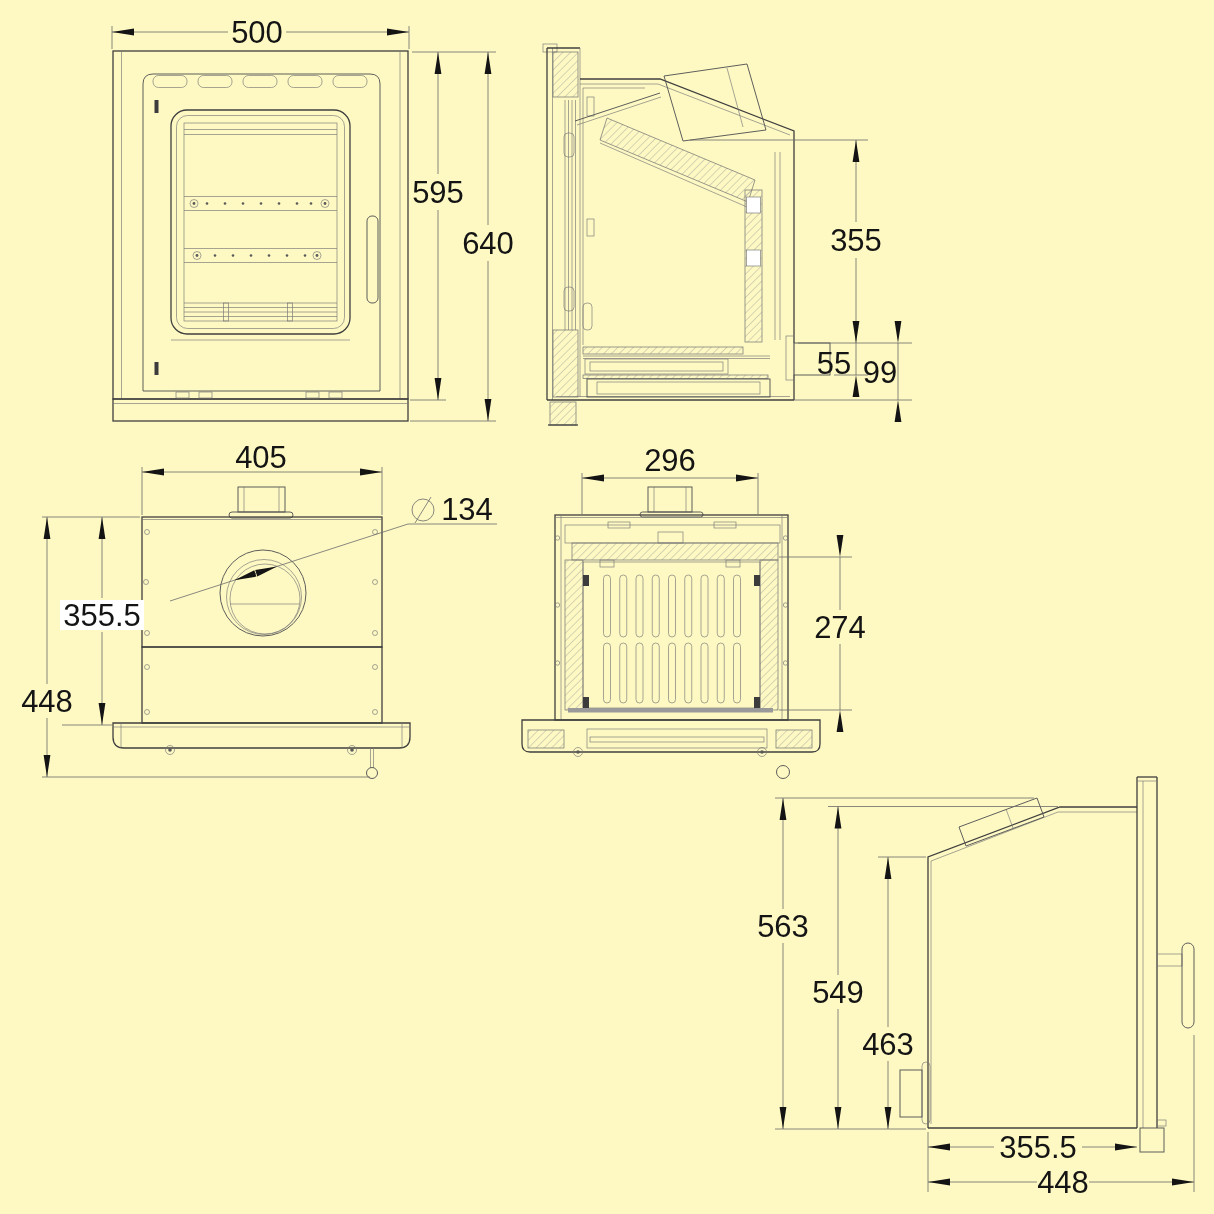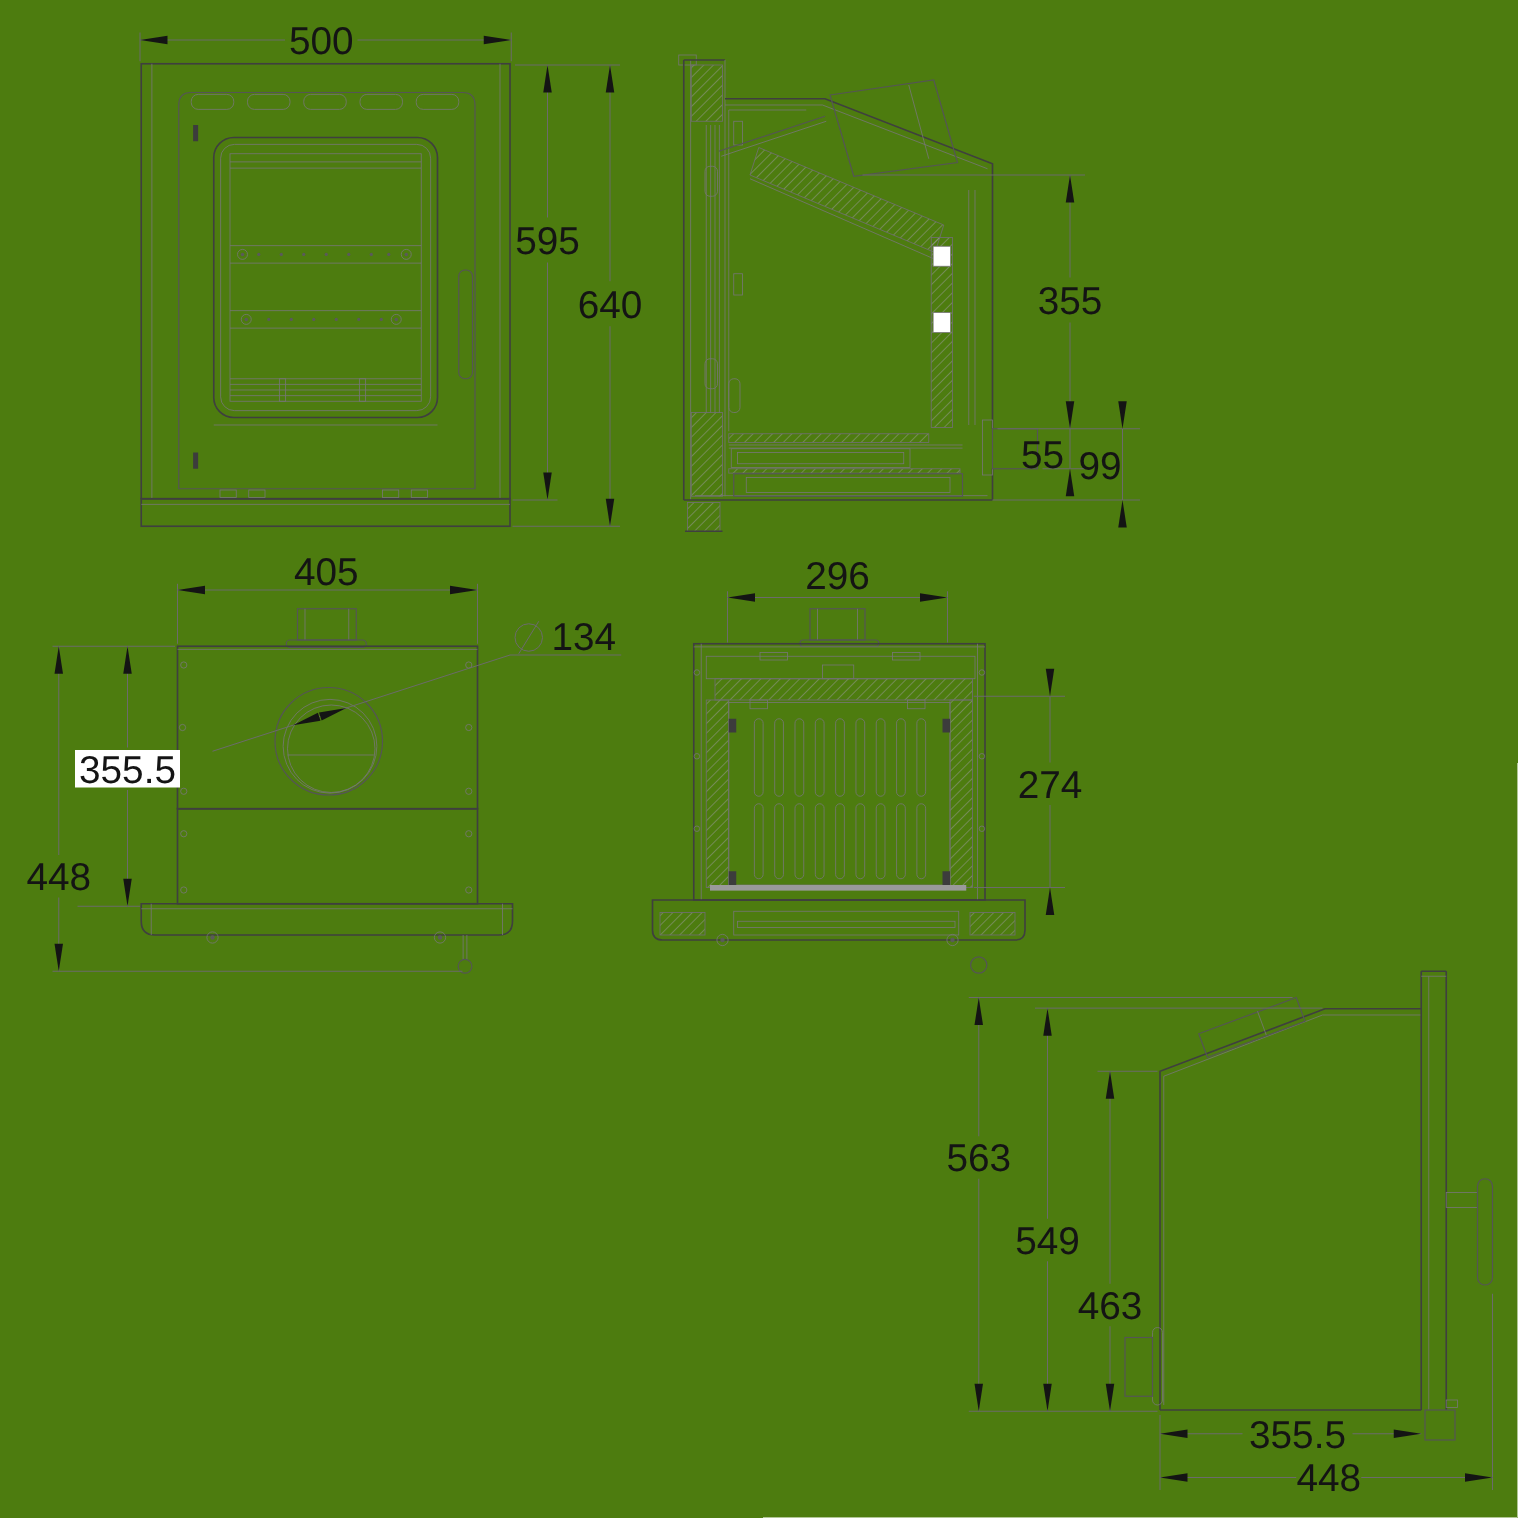--- a/index.html
+++ b/index.html
@@ -1,16 +1,16 @@
 <!DOCTYPE html>
 <html><head>
 <meta charset="utf-8">
 <style>
   html,body{margin:0;padding:0;background:#fff;}
-  .canvas{position:relative;width:1214px;height:1214px;background:#4d7c0f;overflow:hidden;}
+  .canvas{position:relative;width:1214px;height:1214px;background:#fef9c3;overflow:hidden;}
   svg{display:block;}
   .ol{stroke:#3f3f3f;stroke-width:1.3;fill:none;stroke-linejoin:miter;}
   .ml{stroke:#555555;stroke-width:0.95;fill:none;}
   .tl{stroke:#767676;stroke-width:0.65;fill:none;}
   .dl{stroke:#6b6b6b;stroke-width:0.8;fill:none;}
   .hat{fill:url(#h45);stroke:#6f6f6f;stroke-width:0.7;}
   .win{fill:#ffffff;stroke:#767676;stroke-width:0.65;}
   .arr{fill:#141414;stroke:none;}
   .drk{fill:#3c3c3c;stroke:none;}
   .bar{fill:#9a9a9a;stroke:none;}

